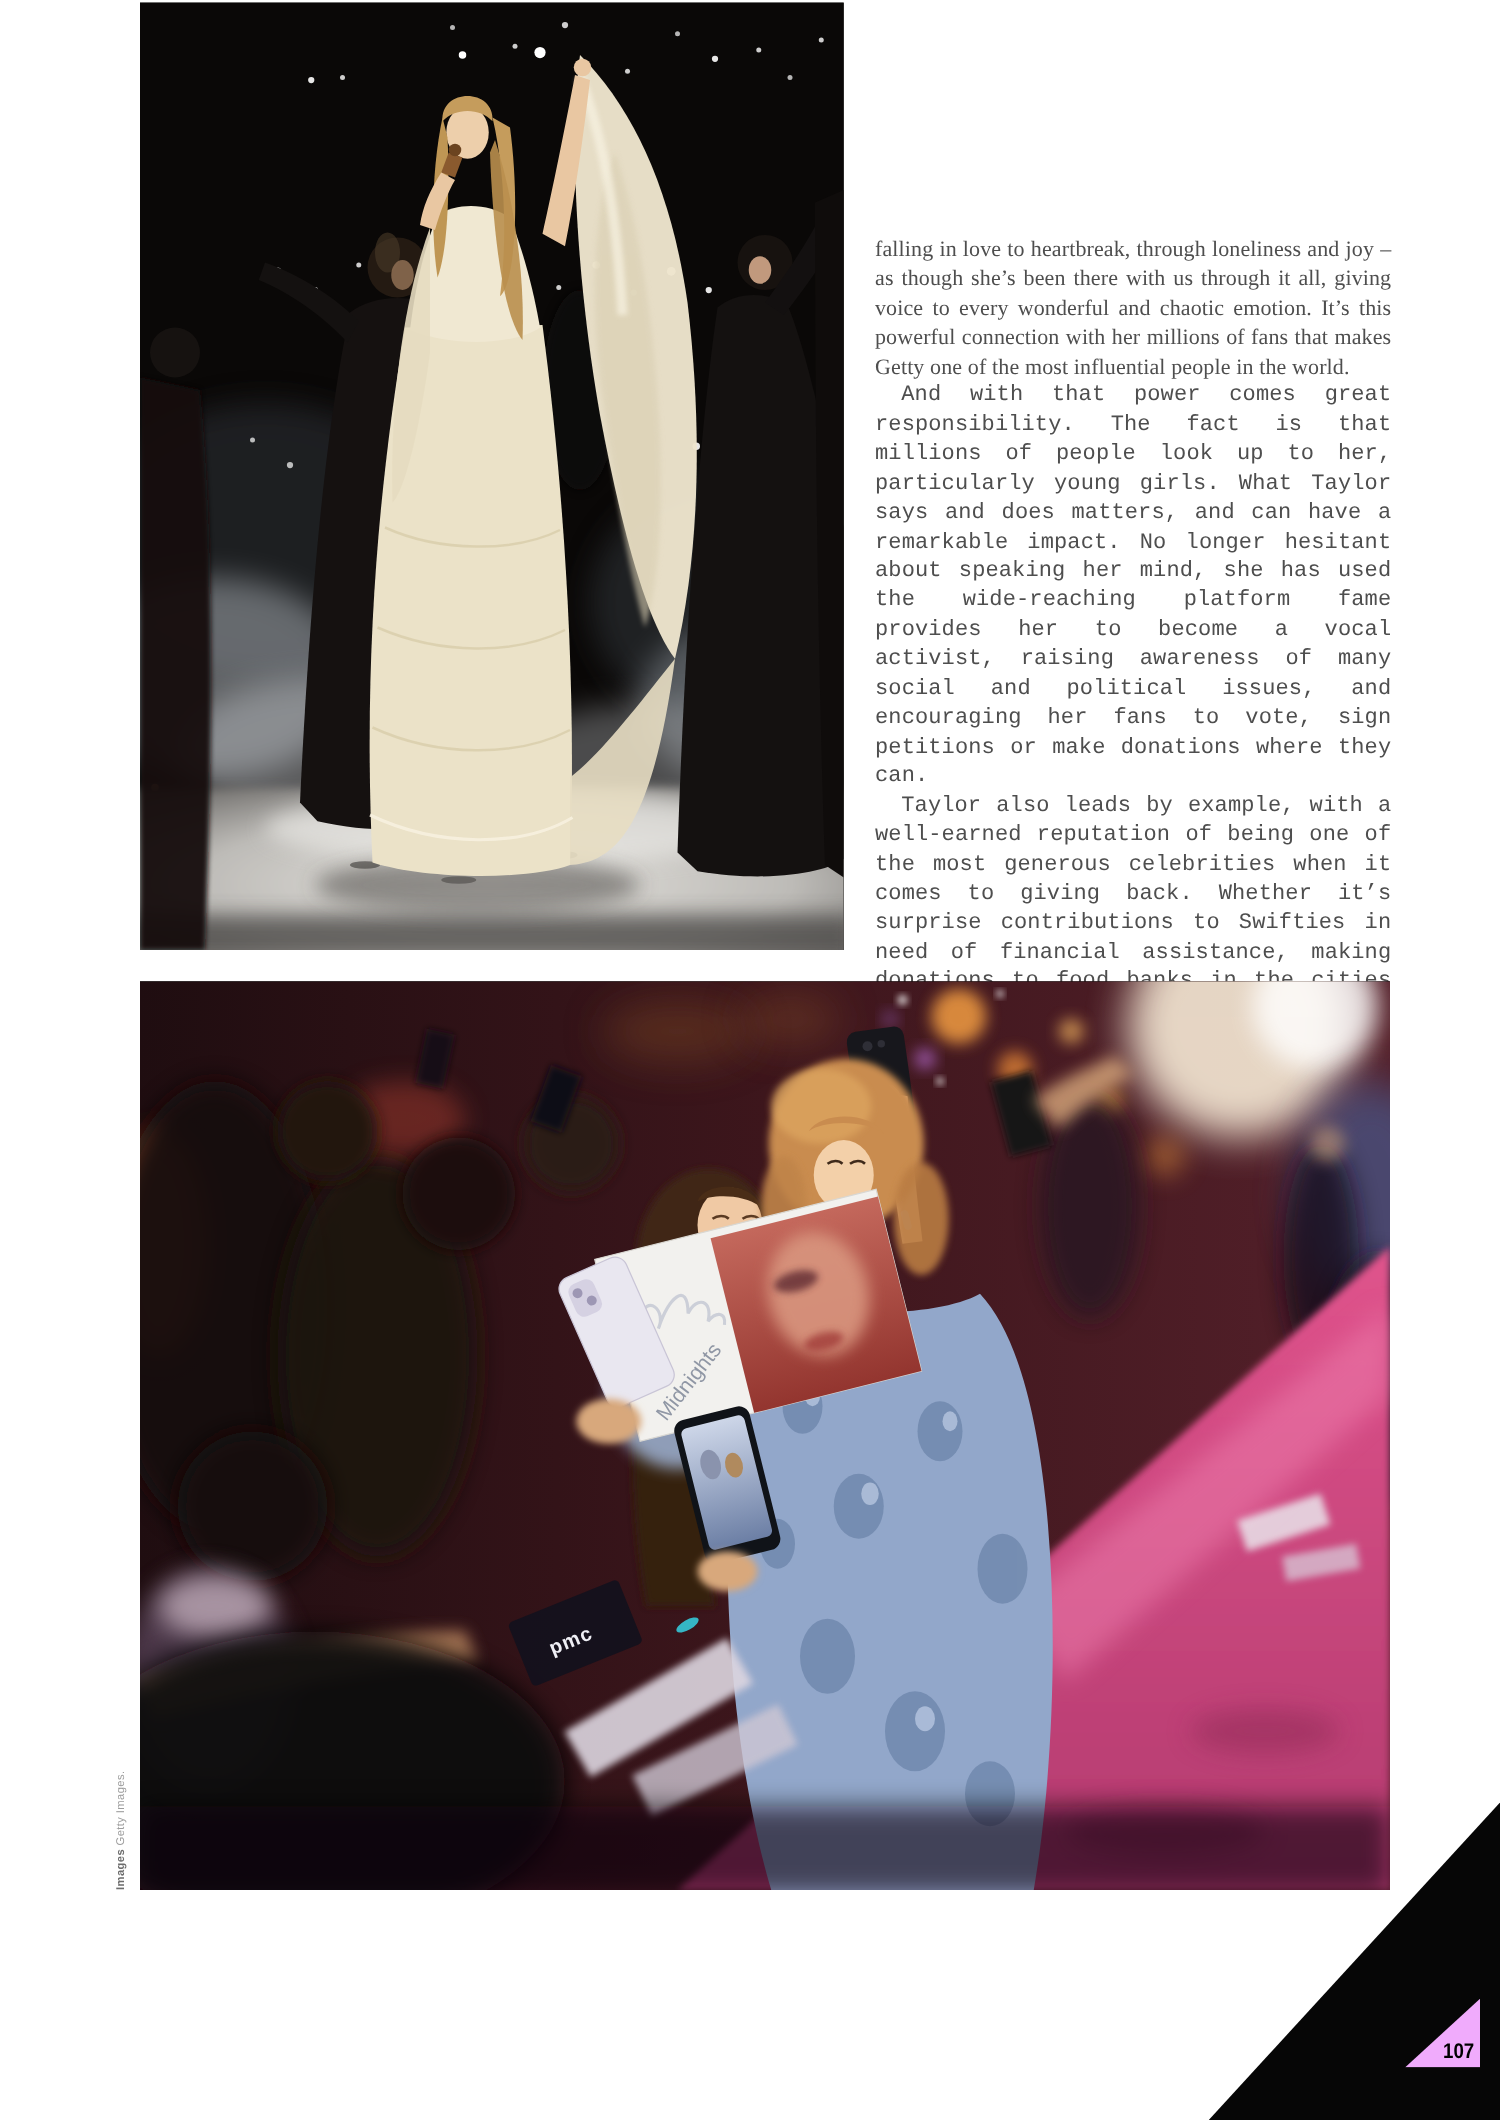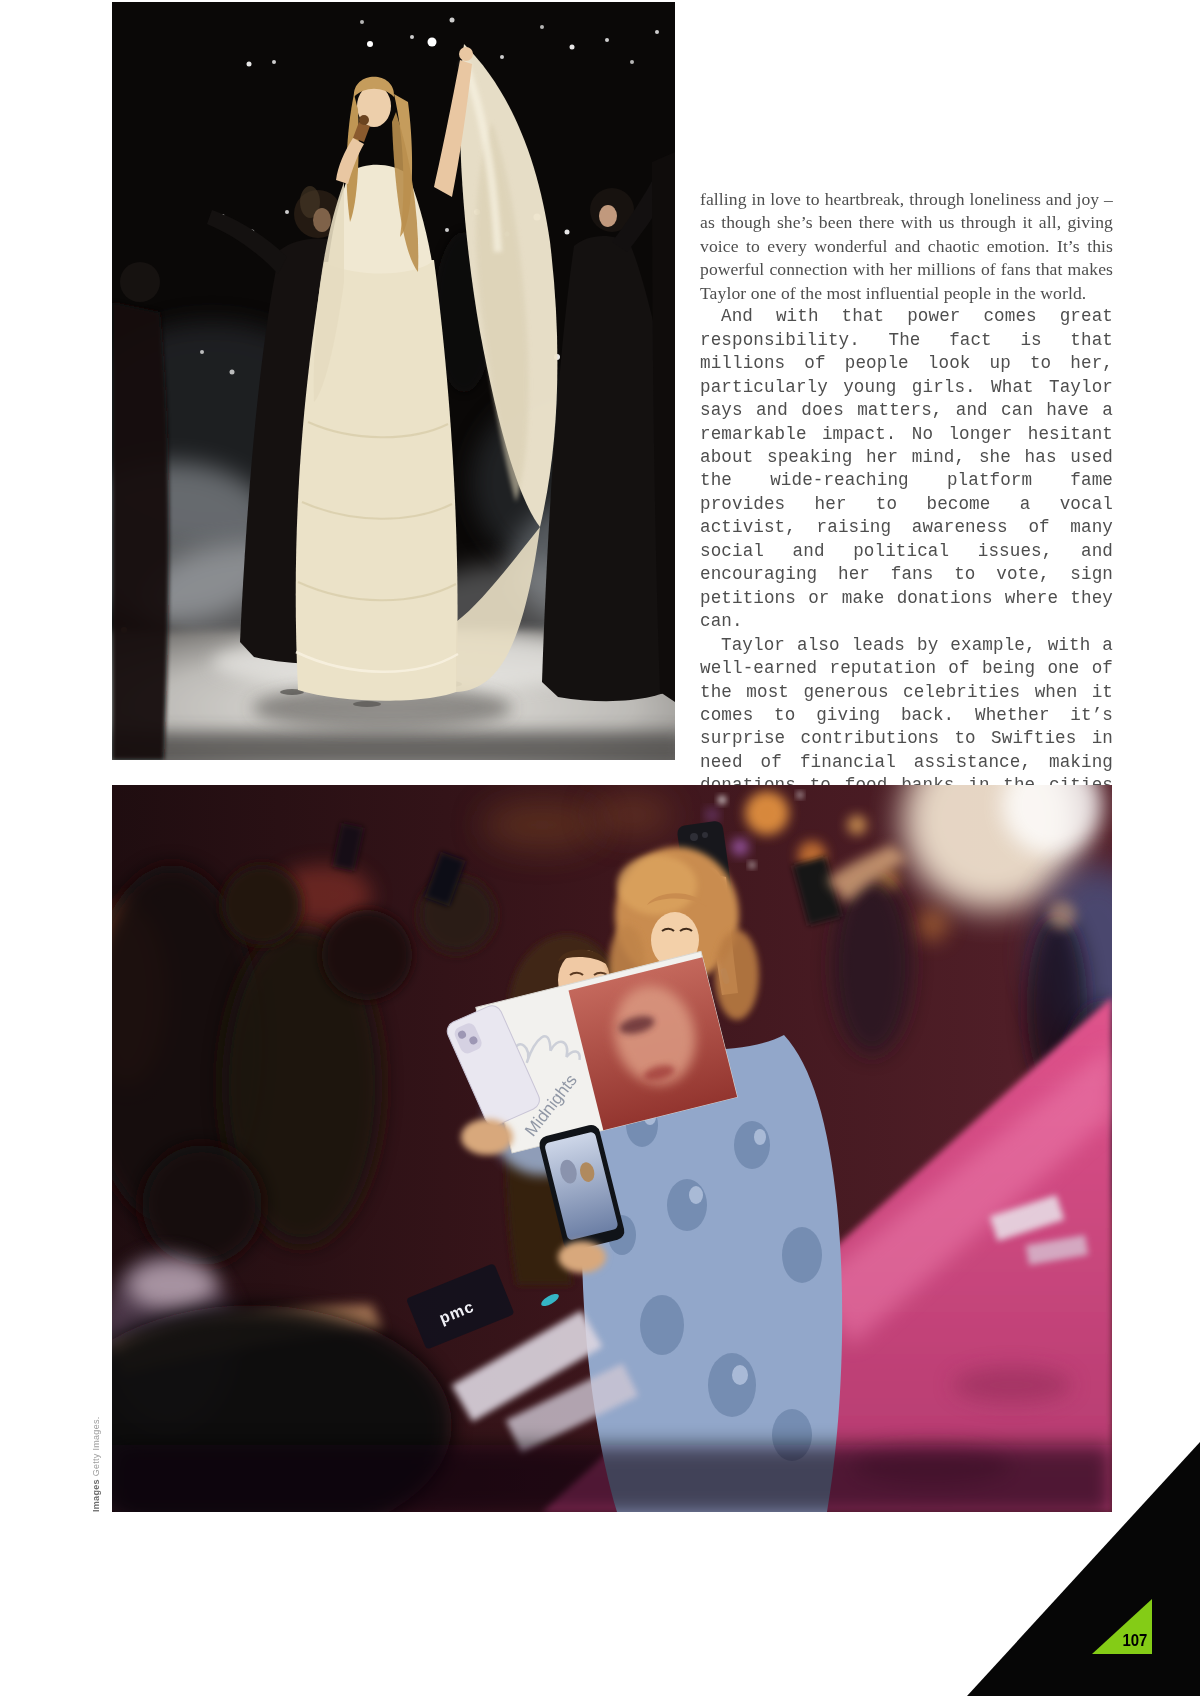--- a/index.html
+++ b/index.html
@@ -26,22 +26,22 @@
     font-family:"Liberation Sans", sans-serif;font-size:9px;
     color:#9c9c9c;letter-spacing:.3px;white-space:nowrap;
   }
   .credit b{color:#6d6d6d;}
 
   .corner-triangle{
     position:absolute;left:967px;top:1442px;width:233px;height:254px;
     background:#060606;clip-path:polygon(100% 0, 100% 100%, 0 100%);
   }
   .page-tab{
-    position:absolute;left:1092px;top:1599px;width:60px;height:55px;
-    background:#84cc16;clip-path:polygon(100% 0, 100% 100%, 0 100%);
+    position:absolute;left:1124px;top:1599px;width:60px;height:55px;
+    background:#f0abfc;clip-path:polygon(100% 0, 100% 100%, 0 100%);
   }
   .page-number{
     position:absolute;right:5px;bottom:3px;
     font-family:"Liberation Sans", sans-serif;font-weight:700;
     font-size:17px;color:#000;transform:scaleX(.88);transform-origin:right bottom;
   }
 </style>
 </head>
 <body>
 
@@ -179,21 +179,21 @@
       <path d="M284,110 C300,160 308,220 306,270 C290,250 282,180 280,120 Z" fill="#b98f4e" opacity=".9"></path>
 
       <path d="M247,120 L258,124 L252,140 L241,136 Z" fill="#8a5a2e"></path>
       <circle cx="252" cy="118" r="5" fill="#6b4420"></circle>
       <path d="M241,136 C232,150 226,164 224,178 L236,182 C240,168 246,152 252,142 Z" fill="#e9c7a2"></path>
     </g>
   </svg>
 </figure>
 
 <section class="article">
-  <p>falling in love to heartbreak, through loneliness and joy – as though she’s been there with us through it all, giving voice to every wonderful and chaotic emotion. It’s this powerful connection with her millions of fans that makes Taylor one of the most influential people in the world.</p>
+  <p>falling in love to heartbreak, through loneliness and joy – as though she’s been there with us through it all, giving voice to every wonderful and chaotic emotion. It’s this powerful connection with her millions of fans that makes Getty one of the most influential people in the world.</p>
   <p class="indent">And with that power comes great responsibility. The fact is that millions of people look up to her, particularly young girls. What Taylor says and does matters, and can have a remarkable impact. No longer hesitant about speaking her mind, she has used the wide-reaching platform fame provides her to become a vocal activist, raising awareness of many social and political issues, and encouraging her fans to vote, sign petitions or make donations where they can.</p>
   <p class="indent">Taylor also leads by example, with a well-earned reputation of being one of the most generous celebrities when it comes to giving back. Whether it’s surprise contributions to Swifties in need of financial assistance, making donations to food banks in the cities she visits on tour, or giving incredibly generous bonus payments to workers, Taylor never hesitates to give back where she can. And that wonderful spirit of kindness and generosity never goes out of style.</p>
 </section>
 
 <figure class="photo" id="carpet-photo" style="margin:0" aria-label="Taylor Swift in a blue floral dress taking a selfie with excited fans on a pink carpet while holding a signed Midnights album">
   <svg class="fill" viewBox="0 0 1000 727" preserveAspectRatio="none">
     <defs>
       <filter id="cb3" x="-40%" y="-40%" width="180%" height="180%">
           <feGaussianBlur stdDeviation="3"></feGaussianBlur>
         </filter>

